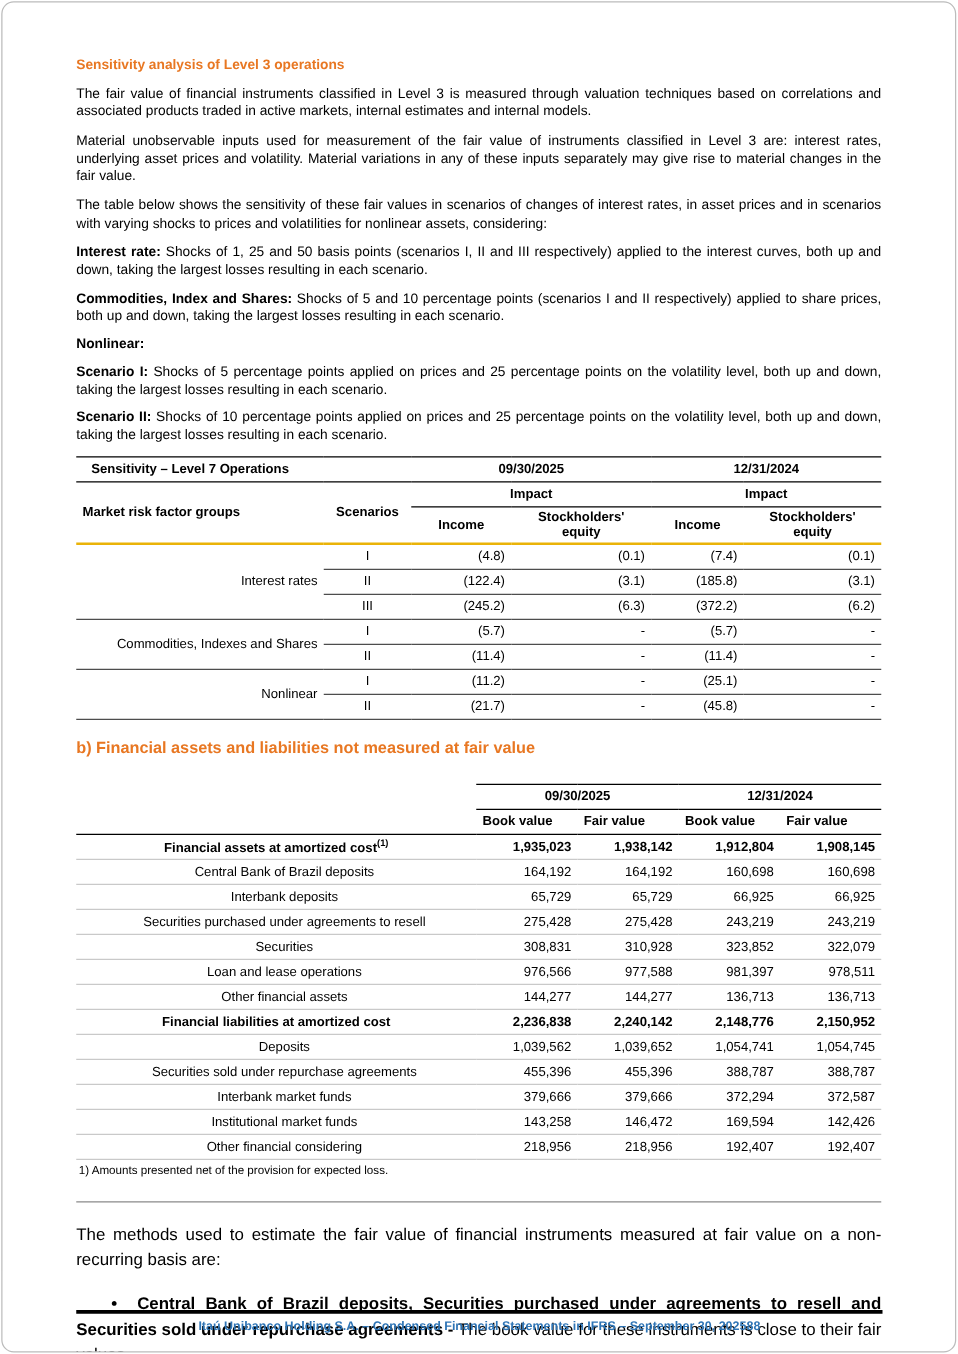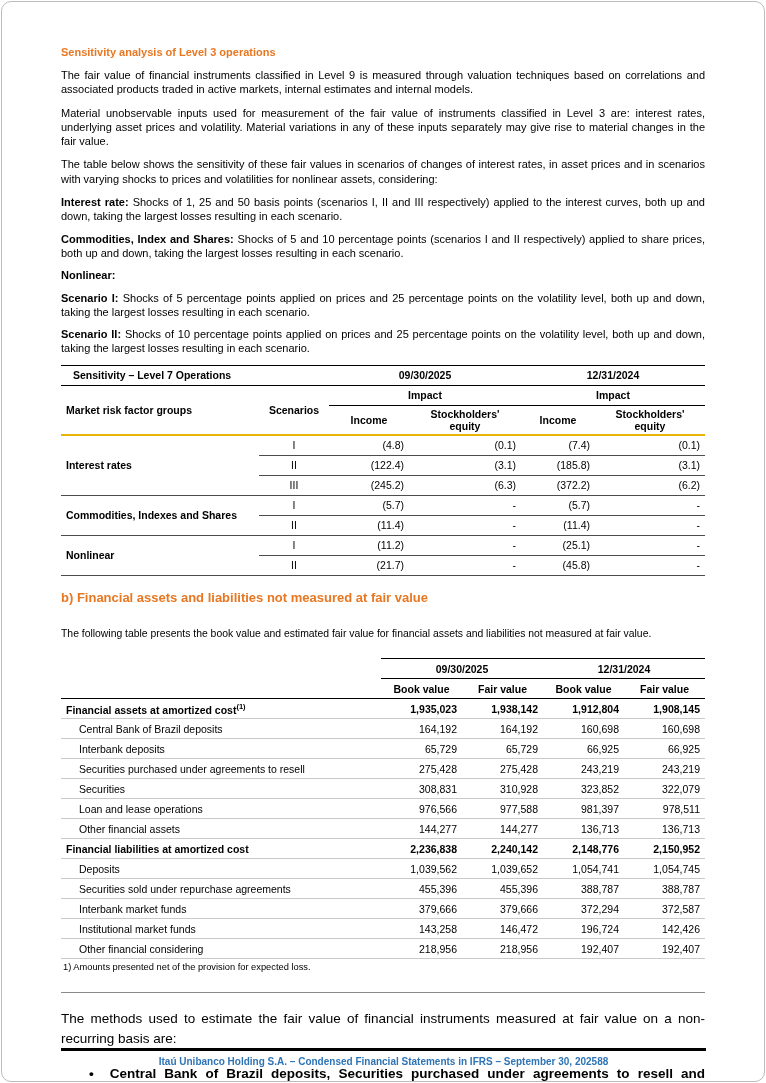--- a/index.html
+++ b/index.html
@@ -12,48 +12,48 @@
   .b{font-weight:bold}
   .c{text-align:center}
   .n{text-align:right}
   
   .t1{width:100%;border-collapse:collapse;font-size:10.5px;margin-top:4px;border-top:1px solid #000;border-bottom:1px solid #000;table-layout:fixed}
   .t1 td{padding:2px 5px;height:15px;vertical-align:middle;overflow:hidden}
   .t1 .t1-title{font-weight:bold;padding-left:12px}
   .t1 .bb{border-bottom:1px solid #000}
   .t1 .bb2{border-bottom:2px solid #eab308}
   .t1 tbody td{border-bottom:1px solid #4d4d4d}
-  .t1 .gname{font-weight:bold;text-align:left;vertical-align:middle}
+  .t1 .gname{font-weight:normal;text-align:right;vertical-align:middle}
   
   .t2{width:100%;border-collapse:collapse;font-size:10.5px;table-layout:fixed;border-bottom:1.5px solid #000}
   .t2 td{padding:2.5px 5px;height:14px;vertical-align:middle;overflow:hidden}
   .t2 .dt{border-top:1px solid #000;border-bottom:1px solid #000;text-align:center;font-weight:bold}
-  .t2 .bbf{border-bottom:1px solid #000;text-align:center;font-weight:bold}
+  .t2 .bbf{border-bottom:1px solid #000;text-align:left;font-weight:bold}
   .t2 tbody td{border-bottom:1px solid #c9c9c9}
-  .t2 .lbl{text-align:left}
+  .t2 .lbl{text-align:center}
   .t2 .sub .lbl{padding-left:18px}
   .t2 .total td{font-weight:bold}
   sup{font-size:7.5px}
   .footnote{font-size:9.3px;padding:3px 2px 20px;border-bottom:1px solid #8a8a8a}
   
   .methods{font-size:13.5px;line-height:1.45;text-align:justify;margin:16px 0 0}
   .bullet-para{font-size:13.5px;line-height:1.5;text-align:justify;margin:16px 0 0;text-indent:28px}
   .bullet-para .dot{font-weight:bold;margin-right:16px}
   
   .footer{position:absolute;left:59px;right:58px;bottom:14px;display:flex;justify-content:center;align-items:baseline;color:#2E74B5;font-size:10px;font-weight:bold;border-top:3px solid #000000;padding-top:5px}
   .intro{font-size:10.4px;margin-bottom:18px}
 </style>
 </head>
 <body>
 
 <div class="page">
 
   <div class="h-small">Sensitivity analysis of Level 3 operations</div>
 
-  <p class="para">The fair value of financial instruments classified in Level 9 is measured through valuation techniques based on correlations and associated products traded in active markets, internal estimates and internal models.</p>
+  <p class="para">The fair value of financial instruments classified in Level 3 is measured through valuation techniques based on correlations and associated products traded in active markets, internal estimates and internal models.</p>
   <p class="para">Material unobservable inputs used for measurement of the fair value of instruments classified in Level 3 are: interest rates, underlying asset prices and volatility. Material variations in any of these inputs separately may give rise to material changes in the fair value.</p>
   <p class="para">The table below shows the sensitivity of these fair values in scenarios of changes of interest rates, in asset prices and in scenarios with varying shocks to prices and volatilities for nonlinear assets, considering:</p>
 
   <p class="para para-tight"><span class="b">Interest rate:</span><span> Shocks of 1, 25 and 50 basis points (scenarios I, II and III respectively) applied to the interest curves, both up and down, taking the largest losses resulting in each scenario.</span></p>
 
   <p class="para para-tight"><span class="b">Commodities, Index and Shares:</span><span> Shocks of 5 and 10 percentage points (scenarios I and II respectively) applied to share prices, both up and down, taking the largest losses resulting in each scenario.</span></p>
 
   <p class="para para-tight b">Nonlinear:</p>
 
   <p class="para para-tight"><span class="b">Scenario I:</span><span> Shocks of 5 percentage points applied on prices and 25 percentage points on the volatility level, both up and down, taking the largest losses resulting in each scenario.</span></p>
@@ -139,21 +139,20 @@
         <td class="n">(21.7)</td>
         <td class="n">-</td>
         <td class="n">(45.8)</td>
         <td class="n">-</td>
       </tr>
     </tbody>
   </table>
 
   <div class="h-large">b) Financial assets and liabilities not measured at fair value</div>
 
-  <p class="para intro">The following table presents the book value and estimated fair value for financial assets and liabilities not measured at fair value.</p>
 
   <table class="t2">
     <colgroup>
       <col style="width:320px">
         <col style="width:81px">
         <col style="width:81px">
         <col style="width:81px">
         <col style="width:81px">
     </colgroup>
     <thead>
@@ -245,21 +244,21 @@
         <td class="lbl">Interbank market funds</td>
         <td class="n">379,666</td>
         <td class="n">379,666</td>
         <td class="n">372,294</td>
         <td class="n">372,587</td>
       </tr>
       <tr class="sub">
         <td class="lbl">Institutional market funds</td>
         <td class="n">143,258</td>
         <td class="n">146,472</td>
-        <td class="n">196,724</td>
+        <td class="n">169,594</td>
         <td class="n">142,426</td>
       </tr>
       <tr class="sub">
         <td class="lbl">Other financial considering</td>
         <td class="n">218,956</td>
         <td class="n">218,956</td>
         <td class="n">192,407</td>
         <td class="n">192,407</td>
       </tr>
     </tbody>

